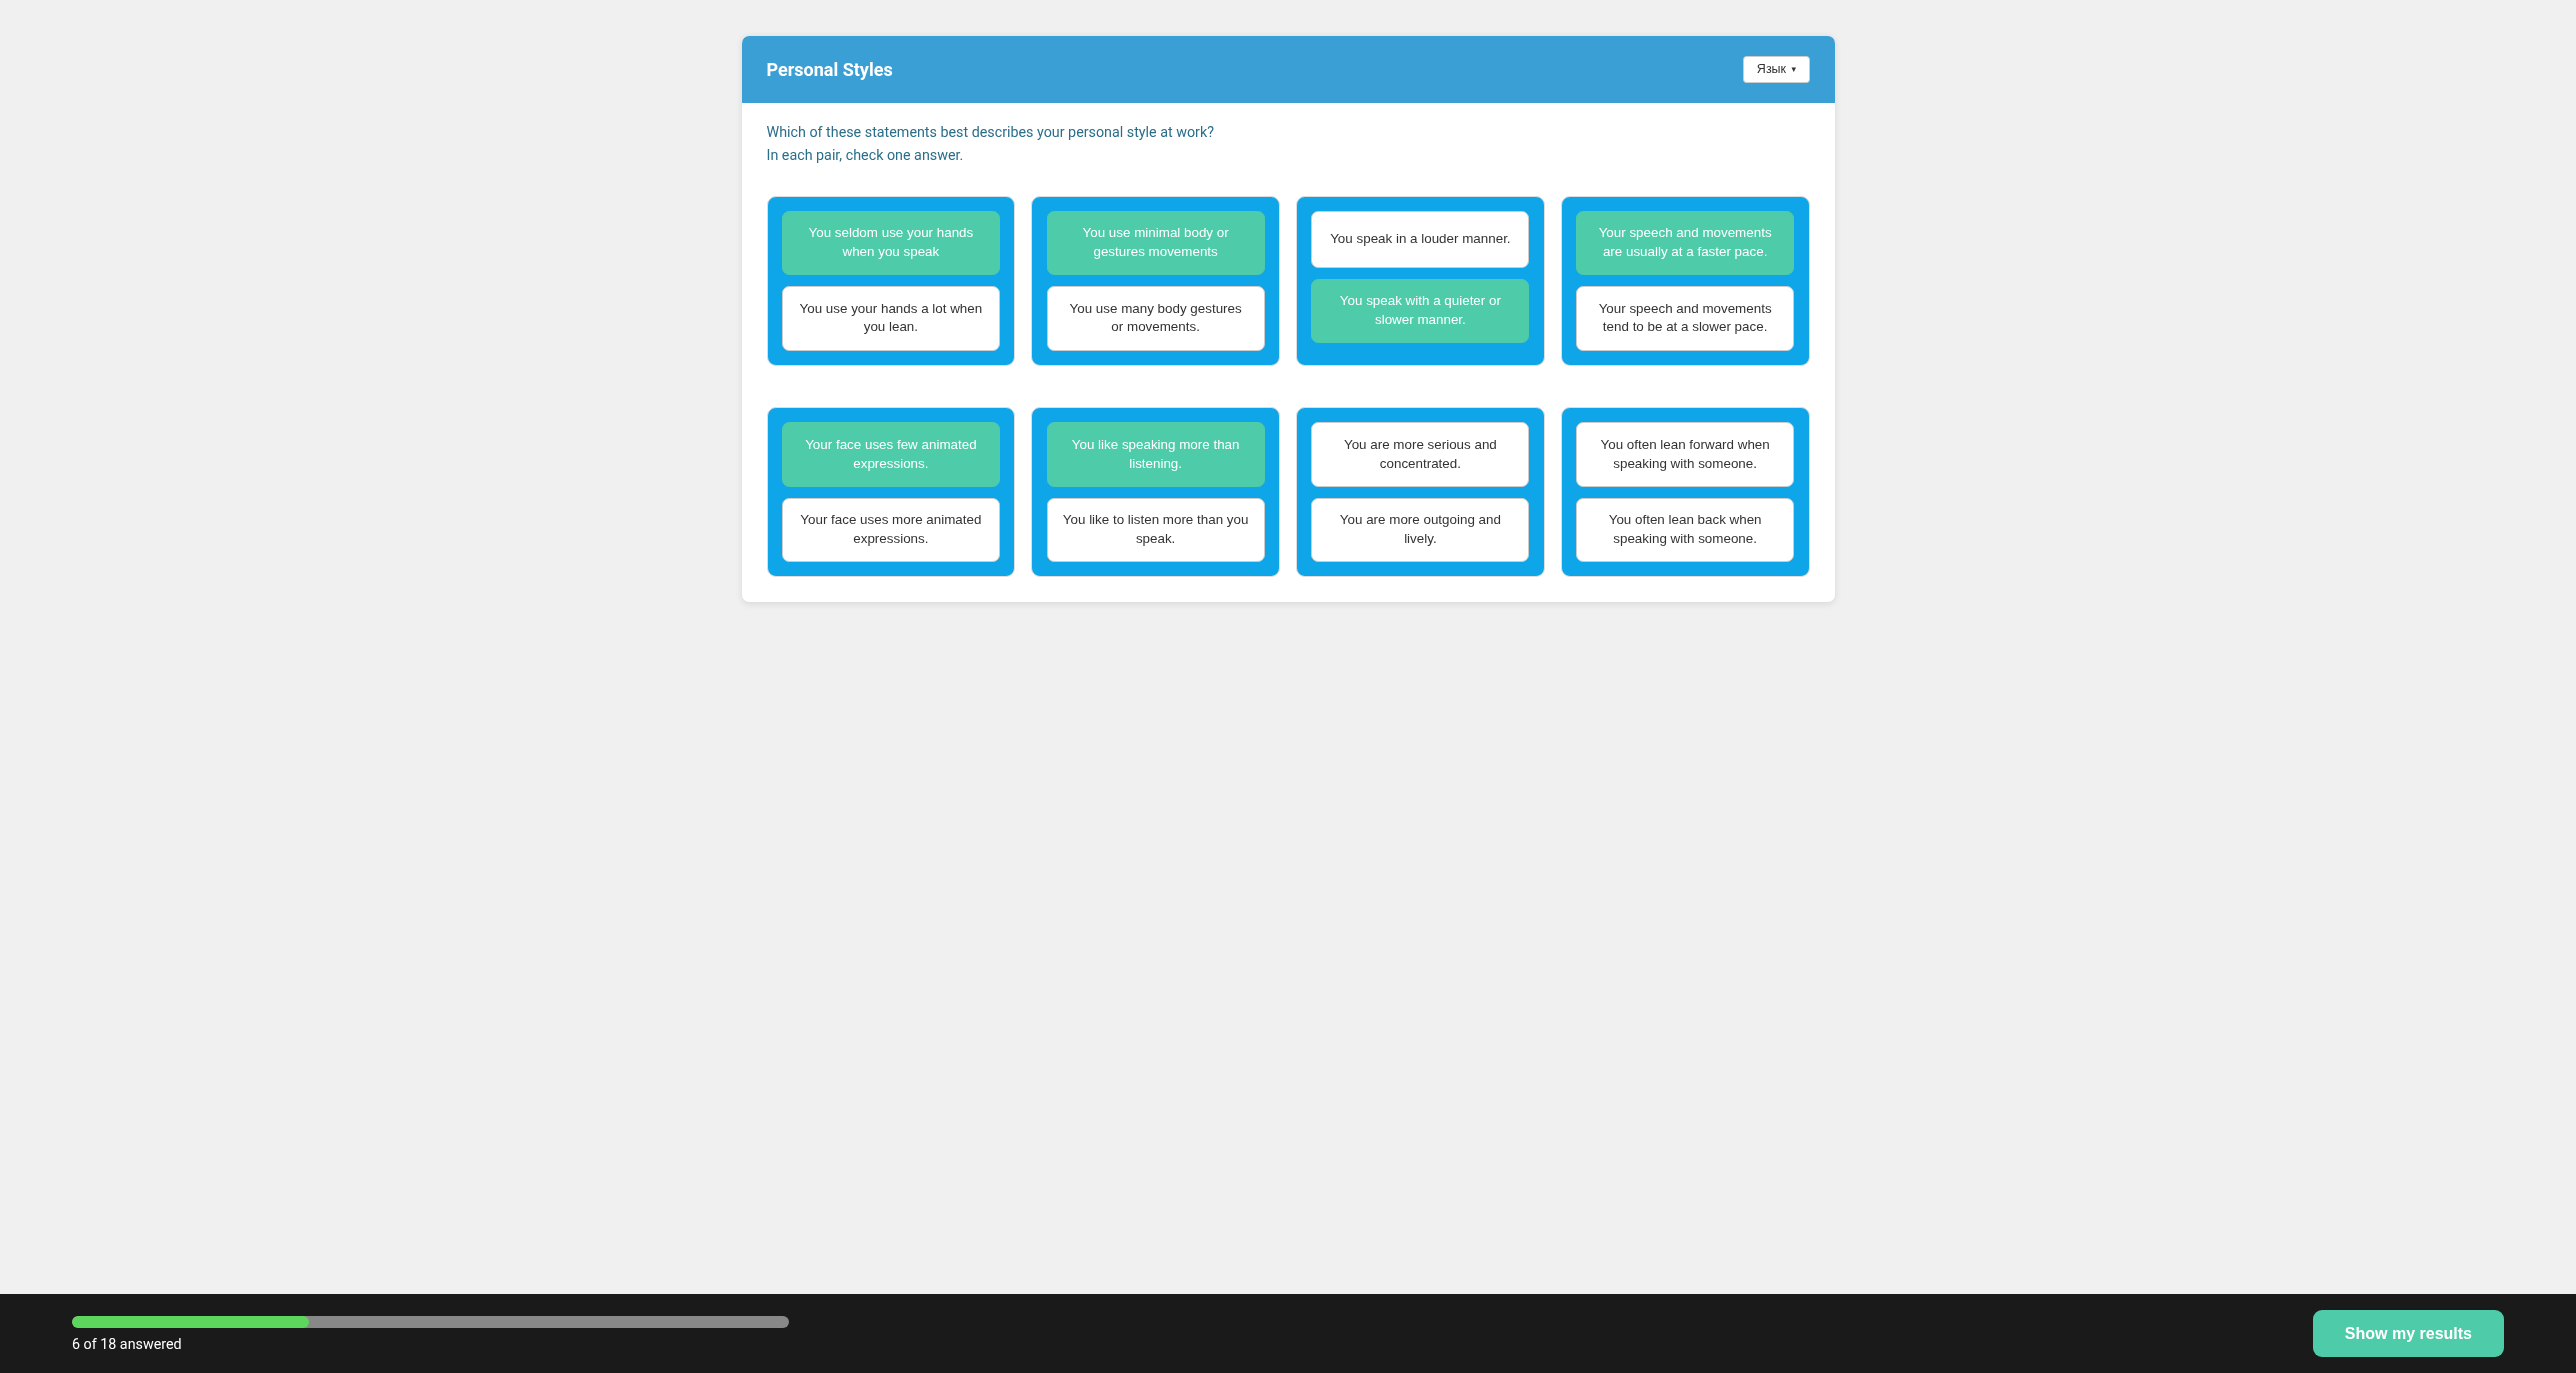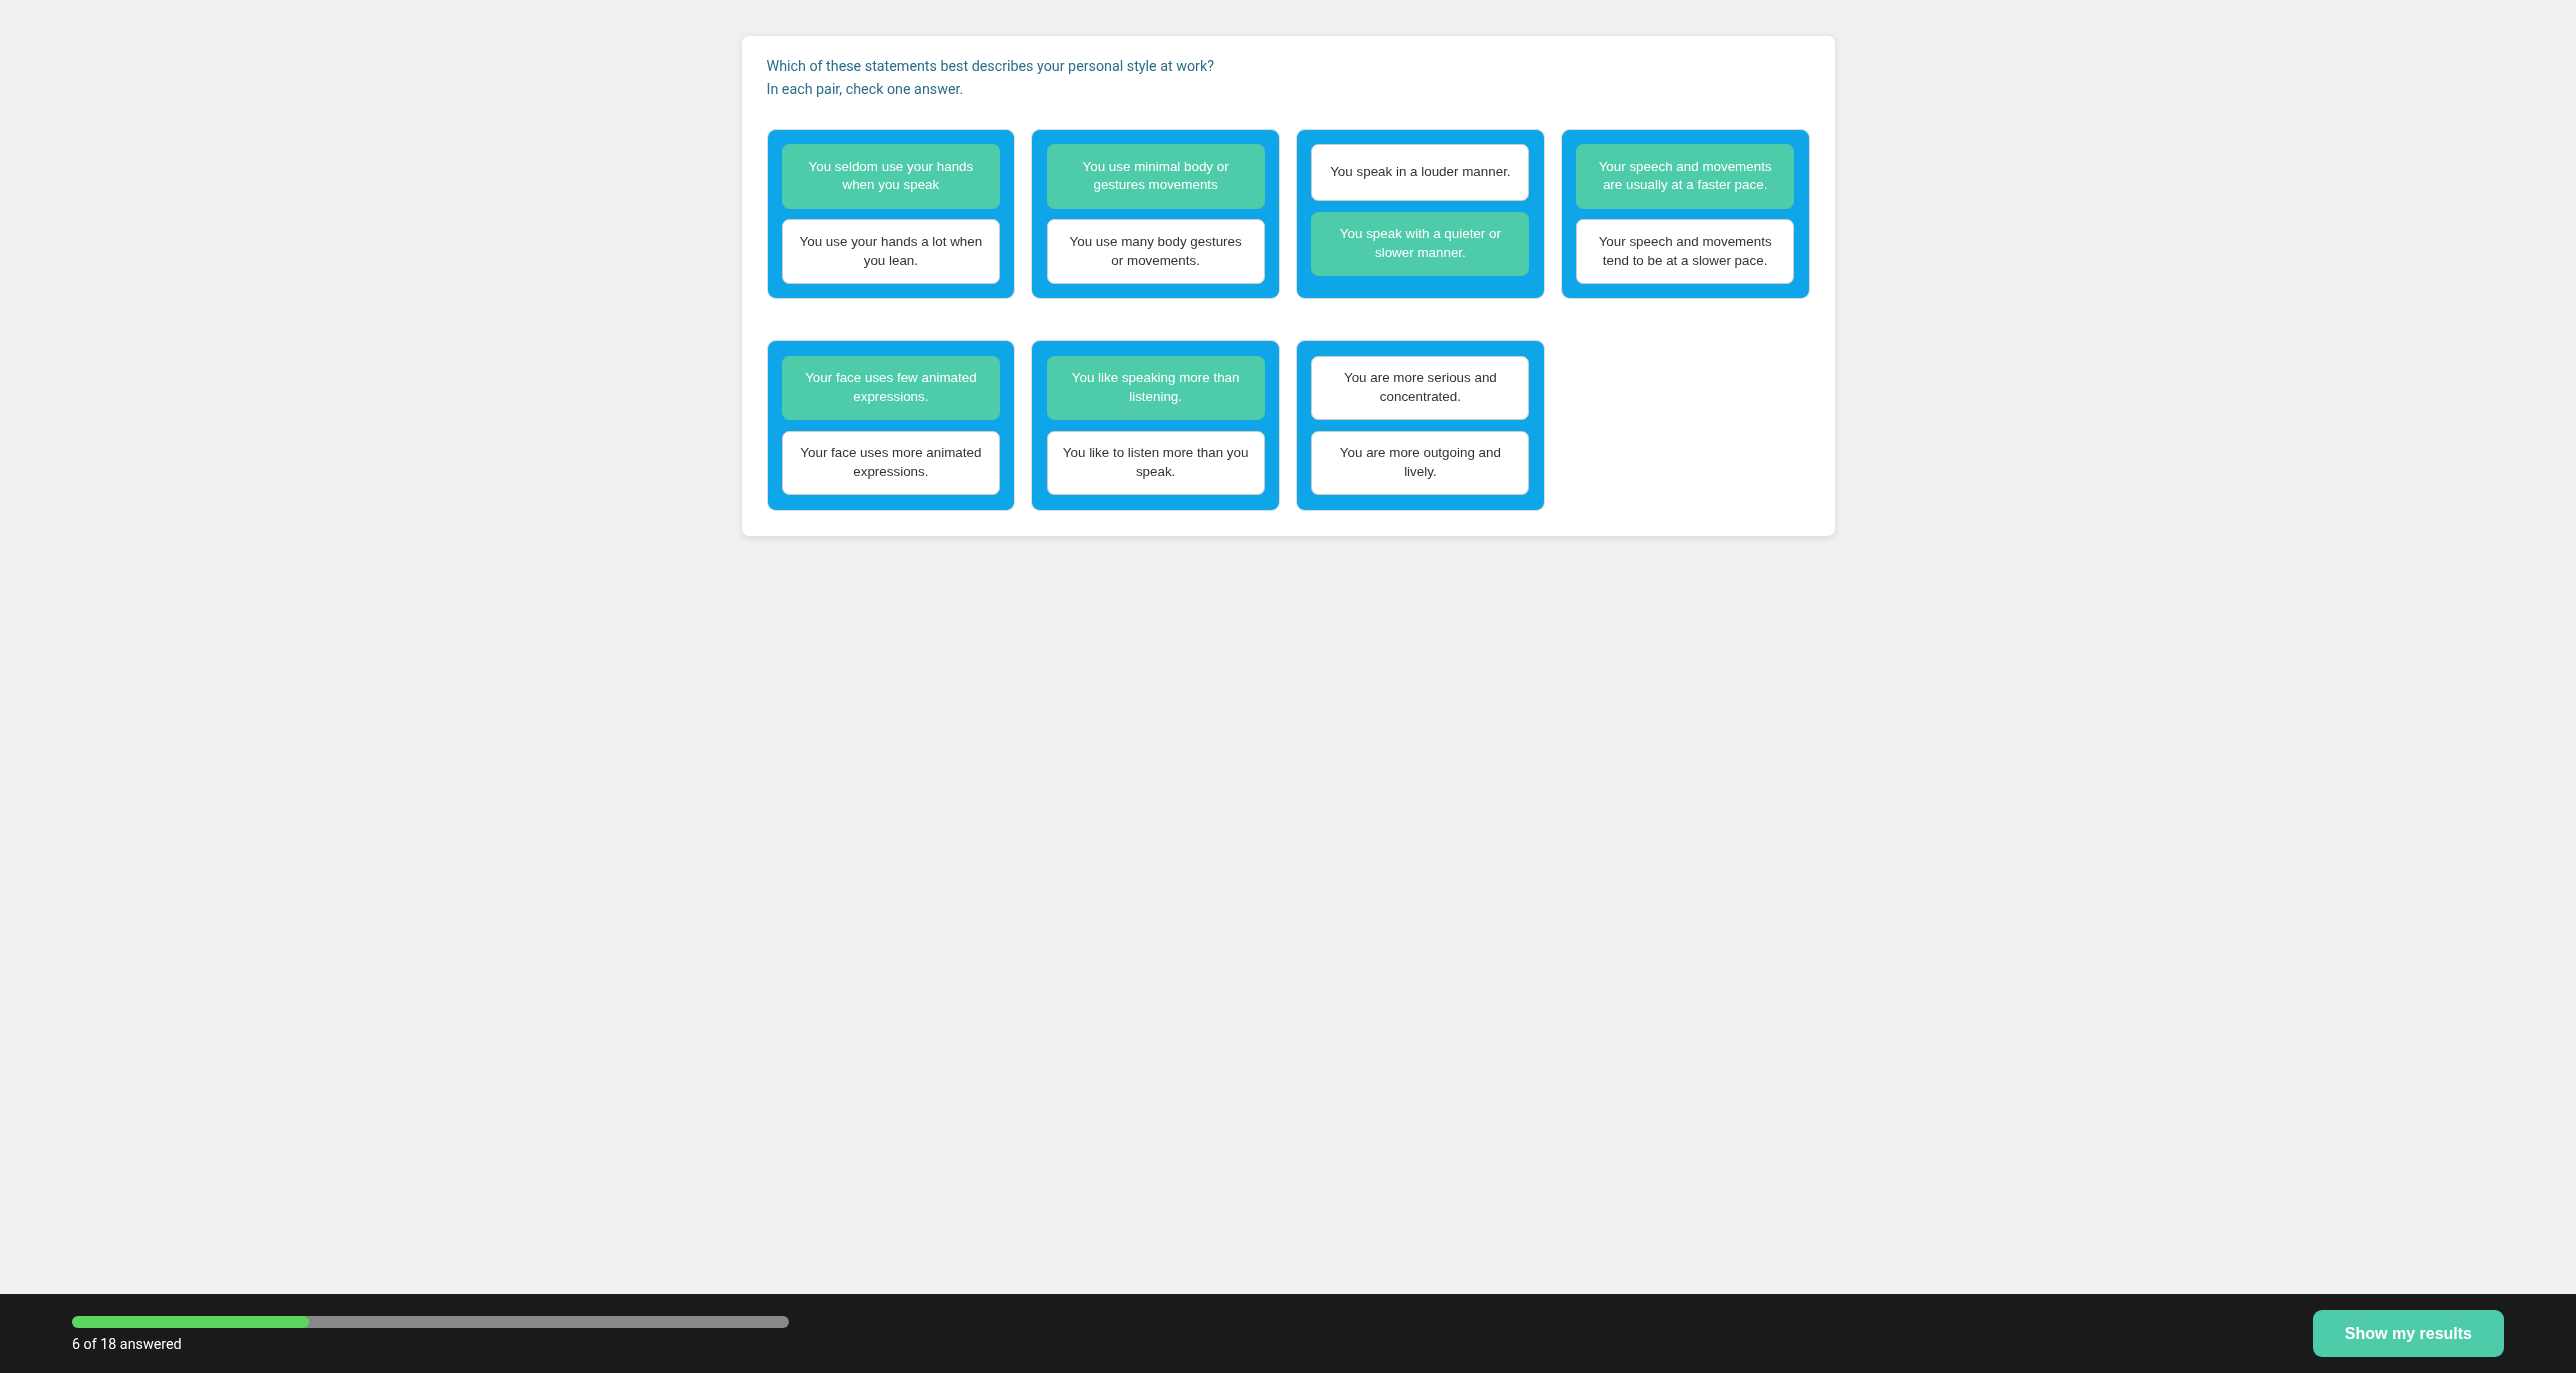--- a/index.html
+++ b/index.html
@@ -159,20 +159,27 @@
       cursor: pointer;
       white-space: nowrap;
     }
   </style>
 </head>
 <body>
 
 <div class="outer-wrapper">
   <div class="card">
 
+    <div class="header">
+      <span class="header-title">Personal Styles</span>
+      <button class="language-btn">
+        <span>Язык</span>
+        <span class="chevron">▾</span>
+      </button>
+    </div>
 
     <div class="description">
       <p>Which of these statements best describes your personal style at work?</p>
       <p>In each pair, check one answer.</p>
     </div>
 
     <div class="questions-grid" id="row1-grid">
     <div class="question-pair">
           <button class="option-btn selected">You seldom use your hands when you speak</button>
           <button class="option-btn unselected">You use your hands a lot when you lean.</button>
@@ -196,20 +203,24 @@
           <button class="option-btn selected">Your face uses few animated expressions.</button>
           <button class="option-btn unselected">Your face uses more animated expressions.</button>
         </div>
         <div class="question-pair">
           <button class="option-btn selected">You like speaking more than listening.</button>
           <button class="option-btn unselected">You like to listen more than you speak.</button>
         </div>
         <div class="question-pair">
           <button class="option-btn unselected">You are more serious and concentrated.</button>
           <button class="option-btn unselected">You are more outgoing and lively.</button>
+        </div>
+        <div class="question-pair">
+          <button class="option-btn unselected">You often lean forward when speaking with someone.</button>
+          <button class="option-btn unselected">You often lean back when speaking with someone.</button>
         </div>
       </div>
   </div>
 </div>
 
 <div class="bottom-bar">
   <div class="progress-section">
     <div class="progress-bar-track">
       <div class="progress-bar-fill" id="progress-fill" style="width: 33%;"></div>
     </div>

